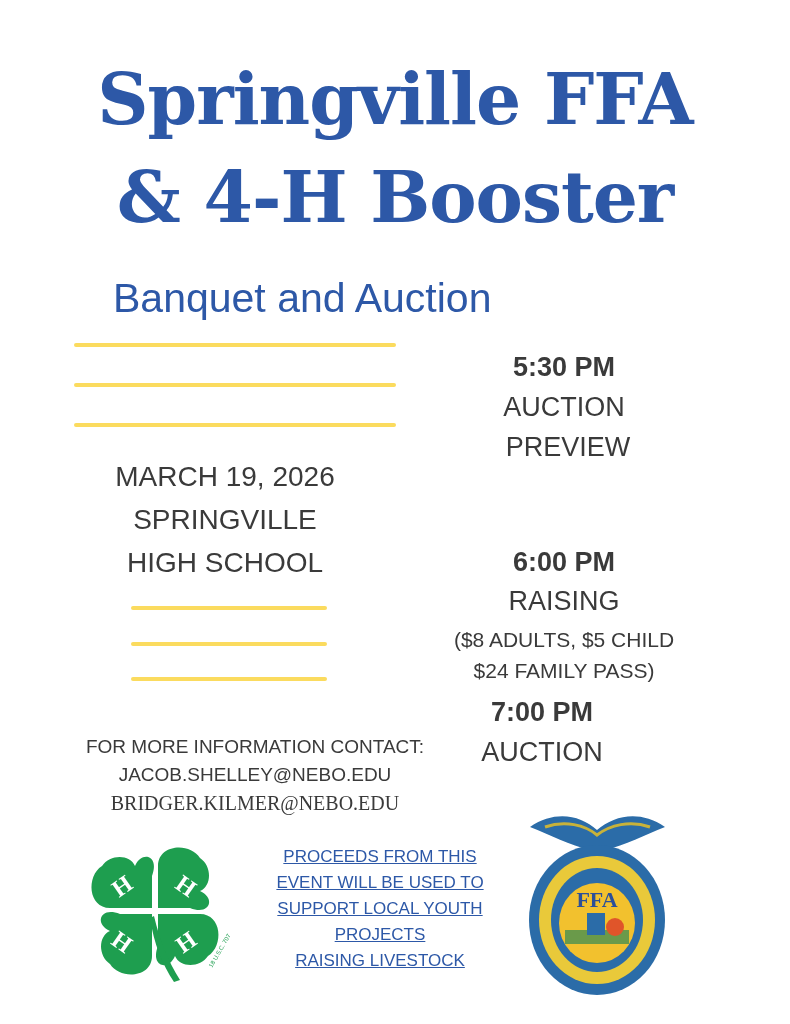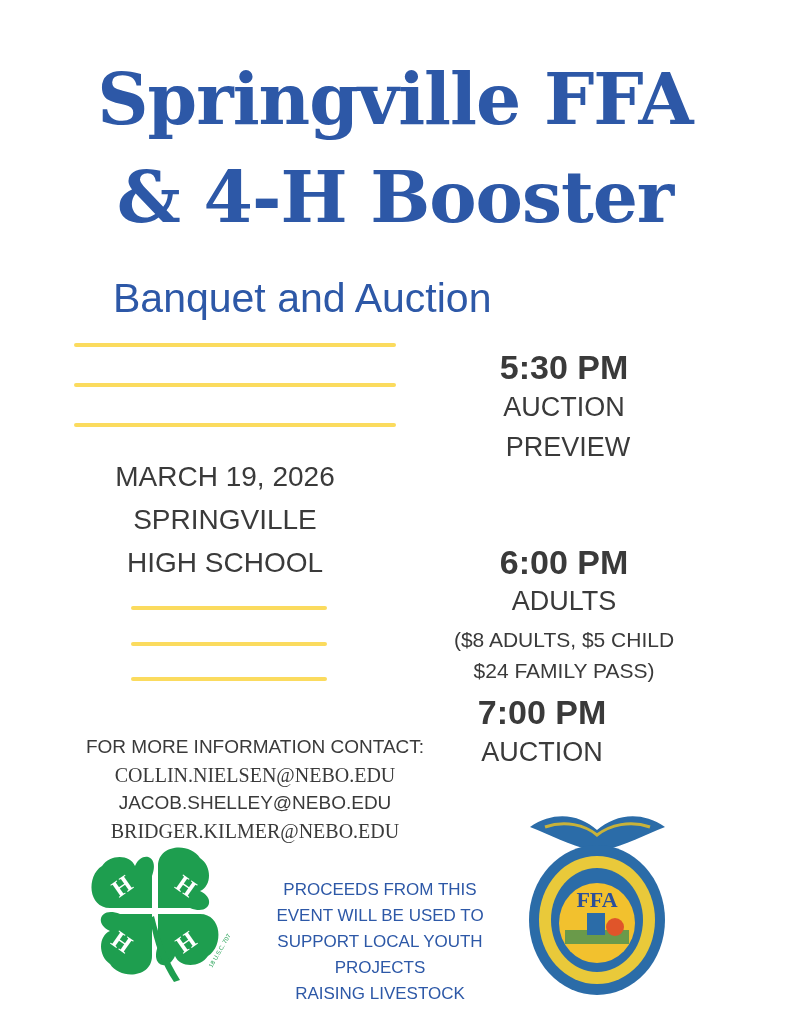--- a/index.html
+++ b/index.html
@@ -10,21 +10,21 @@
       font-weight: bold; color: #2d58a7; text-align: center;
       left: 0; width: 790px; font-size: 71px; letter-spacing: -1px;
       line-height: 1;
     }
     .subtitle {
       font-family: "Liberation Sans", sans-serif; color: #2d58a7;
       font-size: 41px; left: 113px; top: 275px;
     }
     .yline { background: #fbdb5e; height: 4px; border-radius: 2px; }
     .darktext { font-family: "Liberation Sans", sans-serif; color: #3a3a3a; text-align: center; }
-    .time { font-weight: bold; font-size: 34px; }
+    .time { font-weight: bold; font-size: 27px; }
     .evt { font-size: 27px; }
     .serif { font-family: "Liberation Serif", serif; }
     .blue-note {
       font-family: "Liberation Sans", sans-serif; color: #2d58a7;
       font-size: 17px; text-align: center; line-height: 26px;
     }
   </style>
 </head>
 <body>
 
@@ -47,33 +47,32 @@
 <div class="abs yline" style="left:131px; top:677px; width:196px;"></div>
 
 <div class="abs darktext" style="left:464px; width:200px; top:347px; line-height:40px;">
   <div class="time">5:30 PM</div>
   <div class="evt">AUCTION</div>
   <div class="evt" style="padding-left:8px;">PREVIEW</div>
 </div>
 
 <div class="abs darktext" style="left:404px; width:320px; top:509px;">
   <div class="time" style="line-height:34px;margin-top:36px;">6:00 PM</div>
-  <div class="evt" style="line-height:44px;">ADULTS</div>
+  <div class="evt" style="line-height:44px;">RAISING</div>
   <div style="font-size:21px; line-height:33px;">($8 ADULTS, $5 CHILD</div>
   <div style="font-size:21px; line-height:30px;">$24 FAMILY PASS)</div>
 </div>
 
 <div class="abs darktext" style="left:442px; width:200px; top:692px; line-height:40px;">
   <div class="time">7:00 PM</div>
   <div class="evt">AUCTION</div>
 </div>
 
 <div class="abs darktext" style="left:55px; width:400px; top:712px; line-height:28px;">
   <div style="font-size:19px;margin-top:21px;">FOR MORE INFORMATION CONTACT:</div>
-  <div class="serif" style="font-size:20px;">COLLIN.NIELSEN@NEBO.EDU</div>
   <div style="font-size:19px;">JACOB.SHELLEY@NEBO.EDU</div>
   <div class="serif" style="font-size:20px;">BRIDGER.KILMER@NEBO.EDU</div>
 </div>
 
 <div class="abs" style="left:80px; top:836px; width:150px; height:150px;">
   <svg width="150" height="150" viewBox="0 0 150 150">
     <g fill="#1e9e4f">
       <path d="M72 72 L30 72 C8 72 6 40 22 30 C30 18 50 18 55 30 C62 14 80 20 72 40 Z"></path>
       <path d="M78 72 L78 30 C78 8 110 6 120 22 C132 30 132 50 120 55 C136 62 130 80 110 72 Z"></path>
       <path d="M72 78 L72 120 C72 142 40 144 30 128 C18 120 18 100 30 95 C14 88 20 70 40 78 Z"></path>
@@ -83,21 +82,21 @@
     <g fill="#ffffff" font-family="Liberation Serif, serif" font-weight="bold" font-size="24" text-anchor="middle">
       <text x="42" y="58" transform="rotate(-35 42 50)">H</text>
       <text x="106" y="58" transform="rotate(35 106 50)">H</text>
       <text x="42" y="114" transform="rotate(35 42 106)">H</text>
       <text x="106" y="114" transform="rotate(-35 106 106)">H</text>
     </g>
     <text x="132" y="132" fill="#1e9e4f" font-size="6" font-family="Liberation Sans, sans-serif" transform="rotate(-60 132 132)">18 U.S.C. 707</text>
   </svg>
 </div>
 
-<div class="abs blue-note" style="left:240px; width:280px; top:877px;">
+<div class="abs blue-note" style="left:240px; width:280px; top:844px;text-decoration:underline;">
   <div>PROCEEDS FROM THIS</div>
   <div>EVENT WILL BE USED TO</div>
   <div>SUPPORT LOCAL YOUTH</div>
   <div>PROJECTS</div>
   <div>RAISING LIVESTOCK</div>
 </div>
 
 <div class="abs" style="left:525px; top:805px; width:145px; height:190px;">
   <svg width="145" height="190" viewBox="0 0 145 190">
     <path d="M5 22 C30 5 55 10 72 25 C90 10 115 5 140 22 C120 30 100 40 80 45 L65 45 C45 40 25 30 5 22 Z" fill="#2b6ca8"></path>

